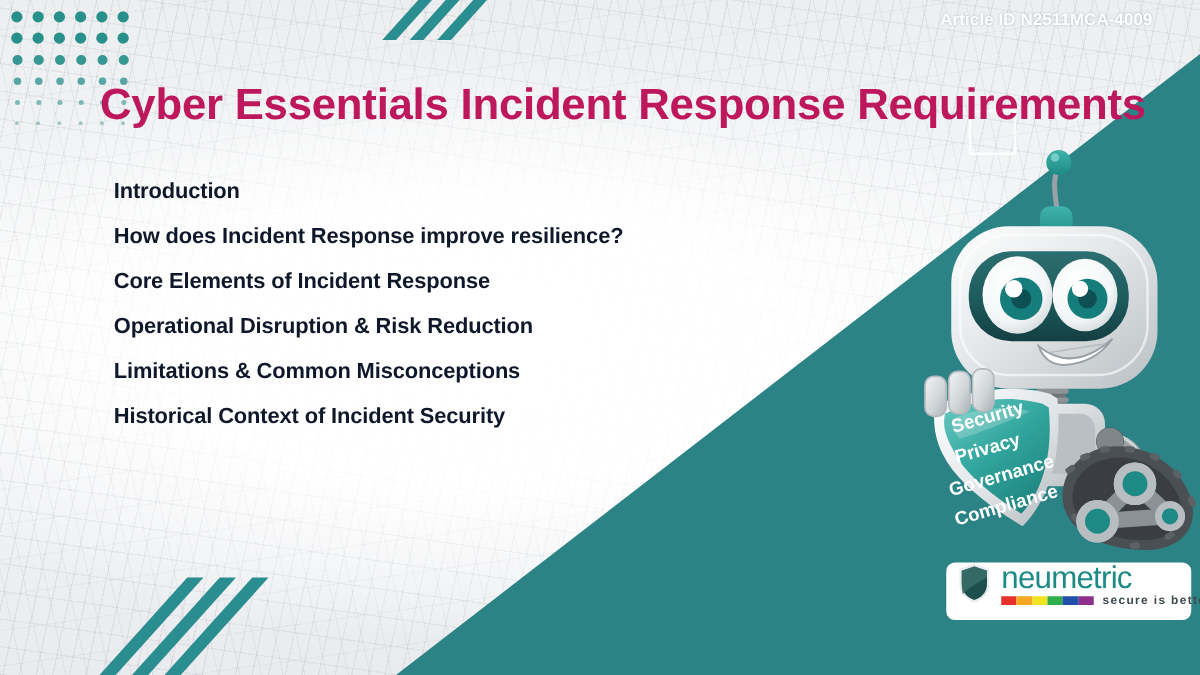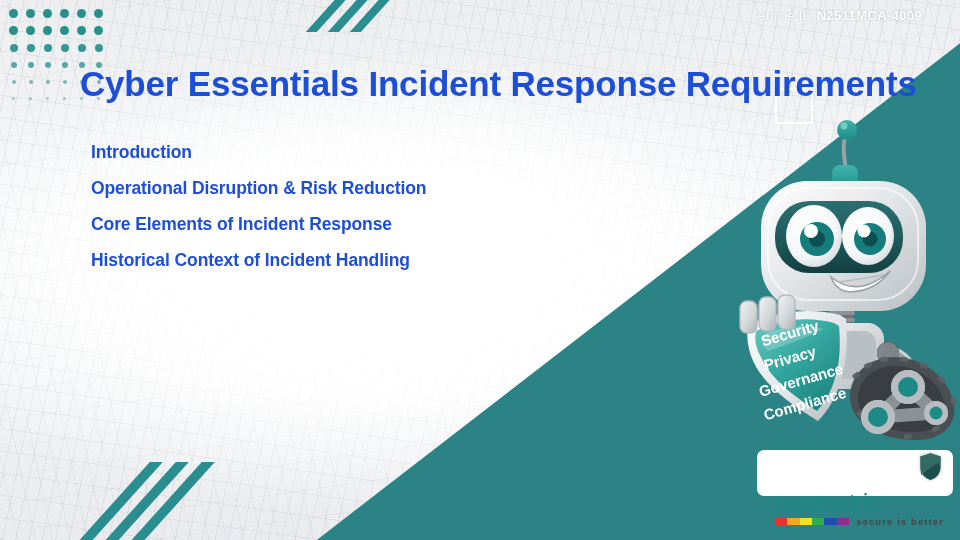--- a/index.html
+++ b/index.html
@@ -119,50 +119,50 @@
   .article-id {
     position: absolute;
     right: 38px;
     top: 8px;
     font-size: 13.5px;
     letter-spacing: .1px;
     color: #ffffff;
     white-space: nowrap;
     text-shadow: 0 0 2px rgba(120,140,150,.55);
   }
-  .article-id .lbl { font-weight: 400; opacity: .92; margin-left: 26px; }
+  .article-id .lbl { font-weight: 700; opacity: .92; margin-left: 26px; }
   .article-id .val { font-weight: 700; }
 
   
   .title {
     position: absolute;
     left: 80px;
     top: 40px;
     width: 845px;
-    color: #1d4ed8;
+    color: #be185d;
     font-size: 35px;
     font-weight: 700;
     line-height: 1.22;
     letter-spacing: -.2px;
   }
 
   
   .agenda {
     position: absolute;
     left: 91px;
     top: 135px;
     width: 560px;
     margin: 0;
     padding: 0;
     list-style: none;
   }
   .agenda li {
     font-size: 17.5px;
     font-weight: 700;
-    color: #1d4ed8;
+    color: #0f172a;
     line-height: 1;
     height: 36px;
     display: flex;
     align-items: center;
     letter-spacing: -.1px;
     white-space: nowrap;
   }
 
   
   .robot {
@@ -183,25 +183,24 @@
   
   .logo {
     position: absolute;
     left: 757px;
     top: 450px;
     width: 196px;
     height: 46px;
     background: #ffffff;
     border-radius: 7px;
     display: flex;
-    align-items: flex-end;
+    align-items: flex-start;
     padding: 0 9px;
     box-sizing: border-box;
     gap: 8px;
-    flex-direction: column;
   }
   .logo-shield { width: 27px; height: 33px; flex: 0 0 auto; }
   .logo-right { display: flex; flex-direction: column; justify-content: center; flex: 1 1 auto; }
   .logo-word {
     font-size: 25px;
     font-weight: 400;
     color: #1d8a85;
     line-height: .96;
     letter-spacing: -.6px;
   }
@@ -262,27 +261,33 @@
 
   <h1 class="title">
     <span>Cyber Essentials Incident Response Requirements</span><br>
   </h1>
 
   <ul class="agenda">
     <li>
         <span>Introduction</span>
       </li>
     <li>
+        <span>How does Incident Response improve resilience?</span>
+      </li>
+    <li>
+        <span>Core Elements of Incident Response</span>
+      </li>
+    <li>
         <span>Operational Disruption &amp; Risk Reduction</span>
       </li>
     <li>
-        <span>Core Elements of Incident Response</span>
-      </li>
-    <li>
-        <span>Historical Context of Incident Handling</span>
+        <span>Limitations &amp; Common Misconceptions</span>
+      </li>
+    <li>
+        <span>Historical Context of Incident Security</span>
       </li>
   </ul>
 
   <div class="robot">
     <svg viewBox="0 0 248 335" xmlns="http://www.w3.org/2000/svg">
       <defs>
         <linearGradient id="gHead" x1="0" y1="0" x2="1" y2="1">
           <stop offset="0%" stop-color="#ffffff"></stop>
           <stop offset="45%" stop-color="#e4e7e9"></stop>
           <stop offset="100%" stop-color="#b9bfc3"></stop>

